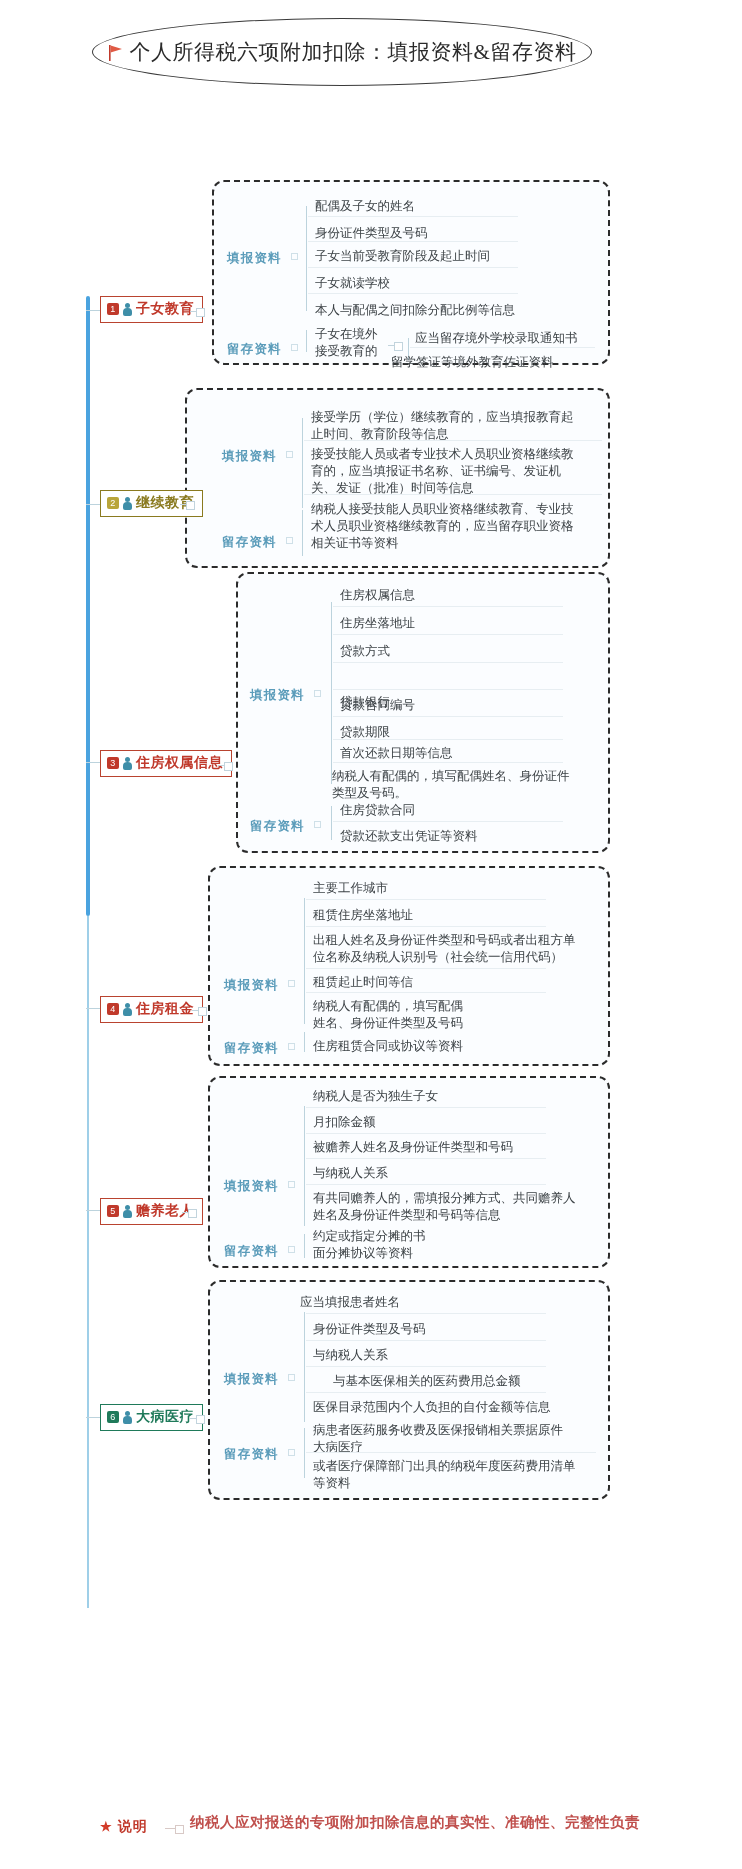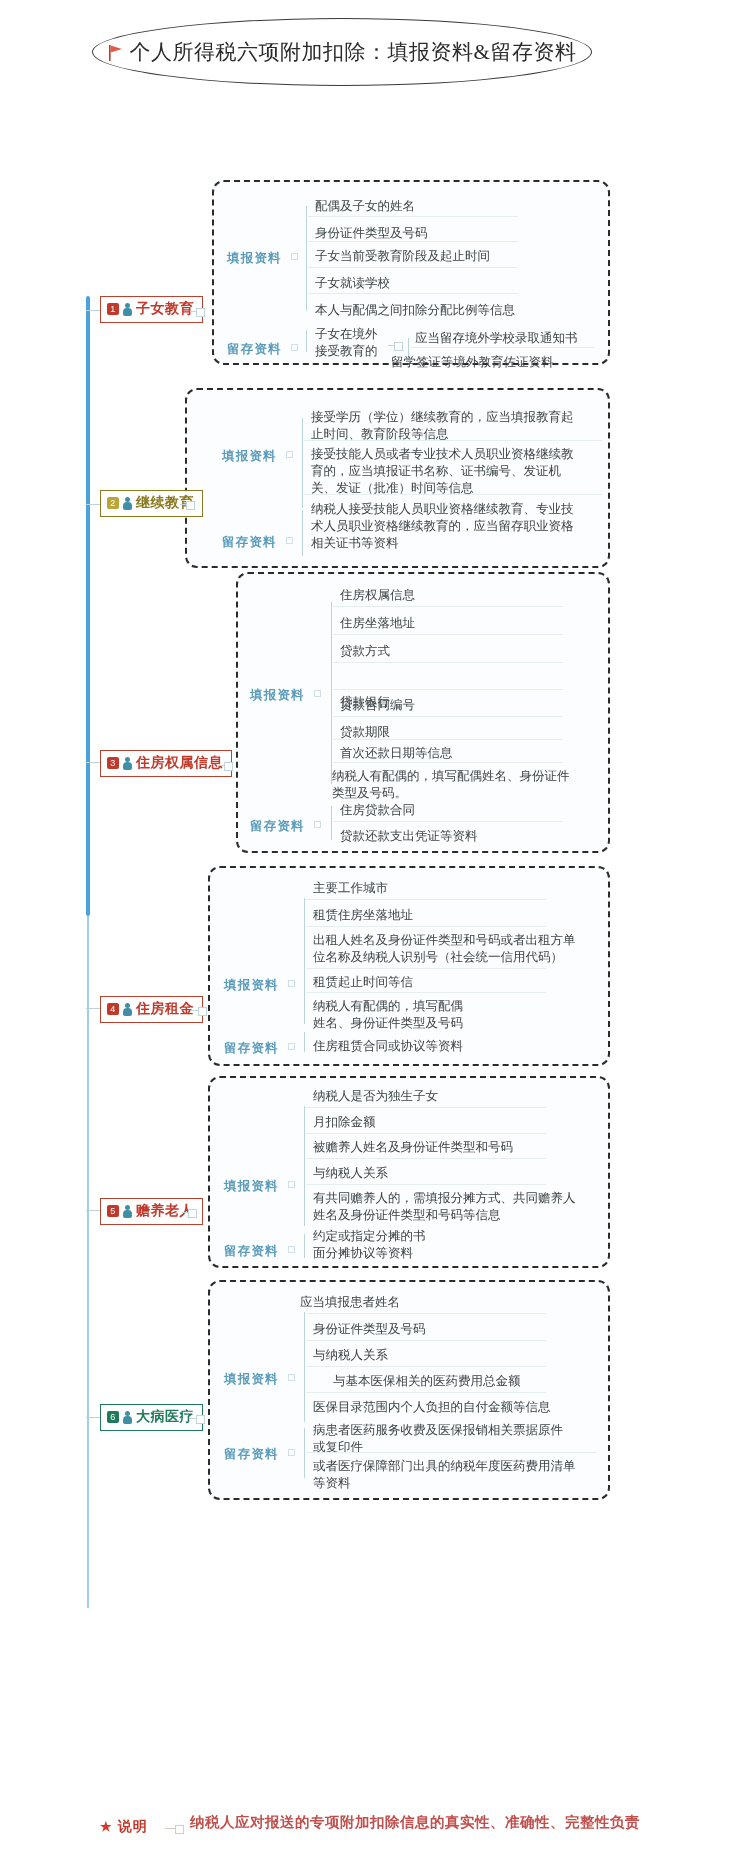--- a/index.html
+++ b/index.html
@@ -415,21 +415,21 @@
   <div class="uline" style="left:306px; top:1313px; width:240px;"></div>
   <div class="uline" style="left:306px; top:1340px; width:240px;"></div>
   <div class="uline" style="left:306px; top:1366px; width:240px;"></div>
   <div class="uline" style="left:306px; top:1392px; width:240px;"></div>
 
   <div class="blabel" style="left:224px; top:1446px;">
     <span>留存资料</span><span class="dot"></span>
   </div>
   <div class="vline" style="left:304px; top:1428px; height:50px;"></div>
   <div class="leaf" style="left:313px; top:1422px; width:292px;">病患者医药服务收费及医保报销相关票据原件
-或复印件</div>
+大病医疗</div>
   <div class="leaf" style="left:313px; top:1458px; width:292px;">或者医疗保障部门出具的纳税年度医药费用清单
 等资料</div>
   <div class="uline" style="left:306px; top:1452px; width:290px;"></div>
 
   <div class="note-label">
     <span class="star">★</span>
     <span>说明</span>
   </div>
   <div class="note-stub"></div>
   <div class="note-text">纳税人应对报送的专项附加扣除信息的真实性、准确性、完整性负责</div>

